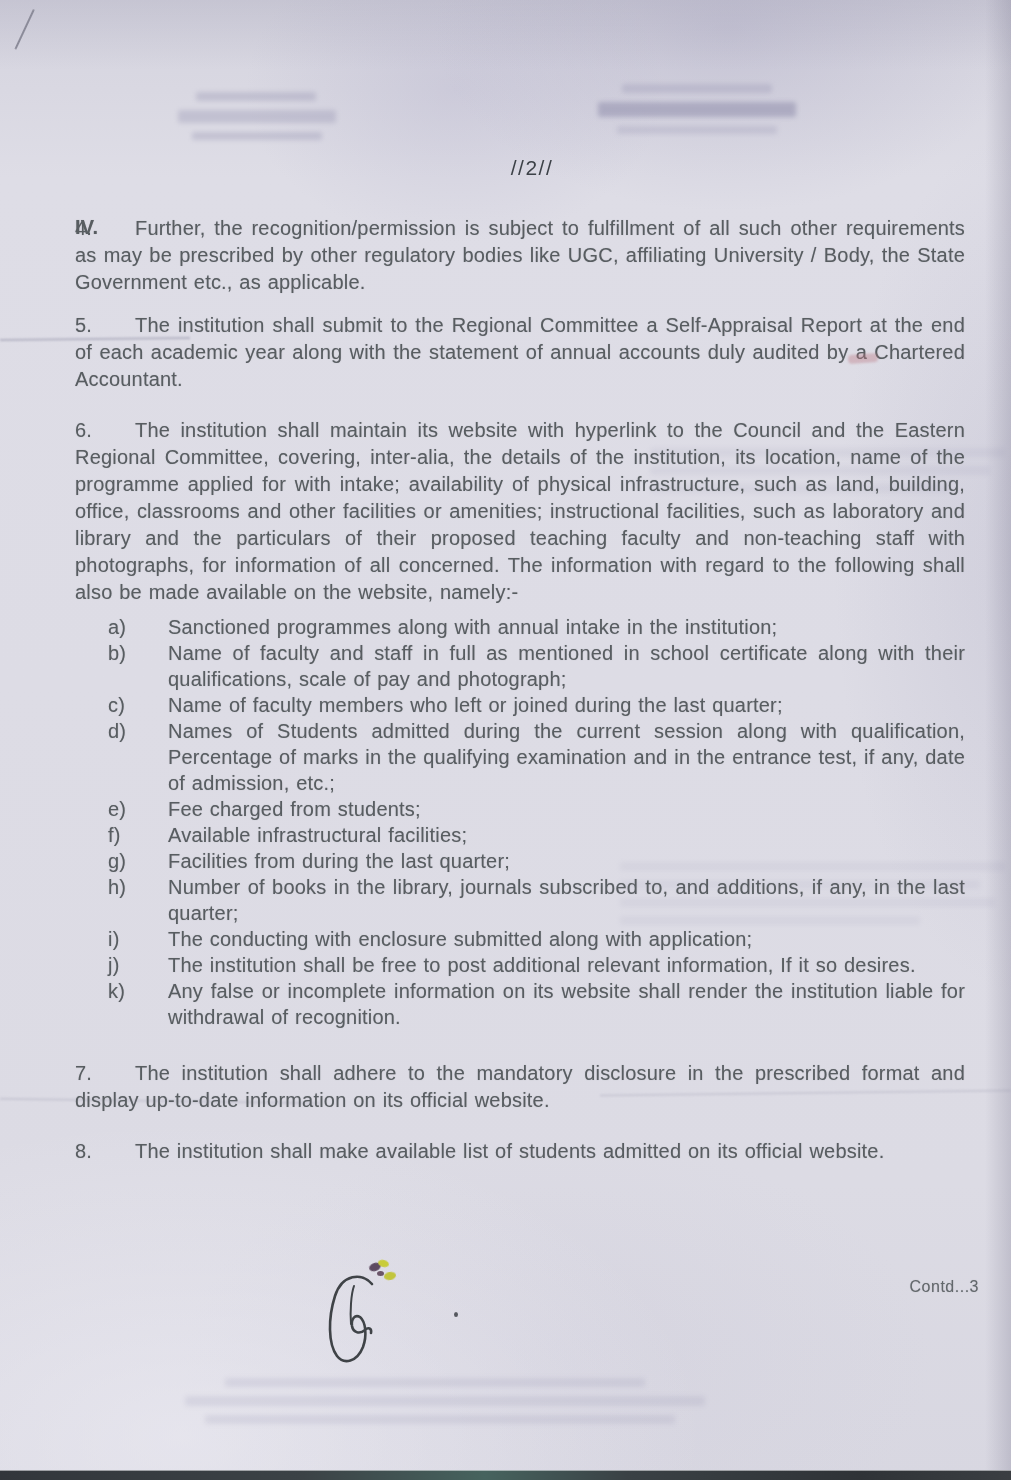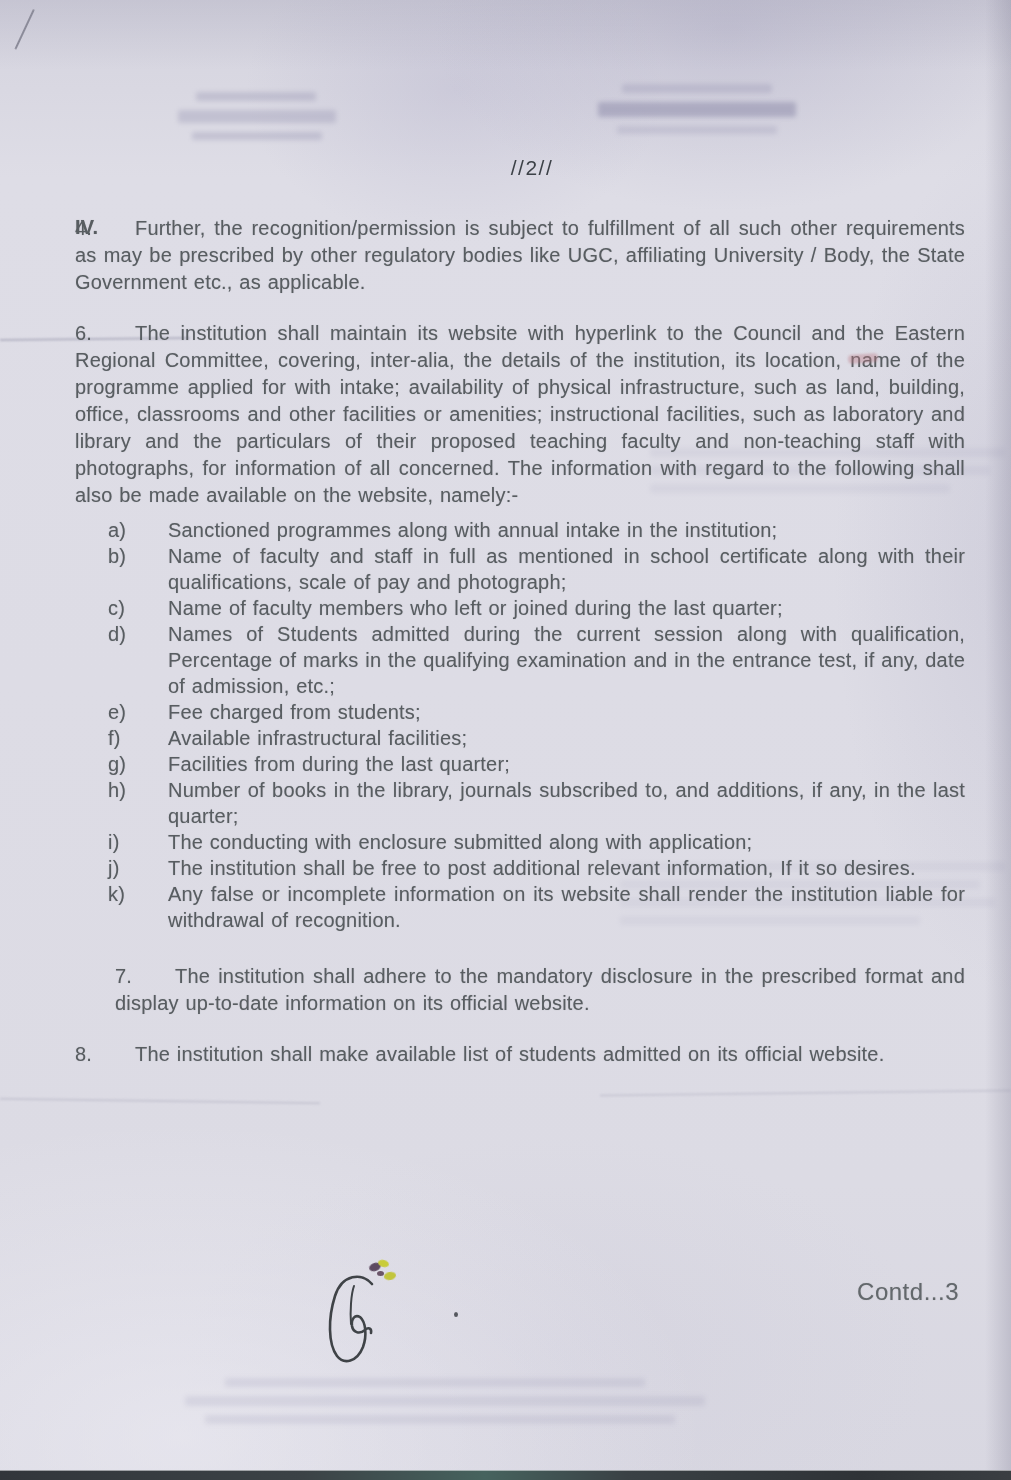--- a/index.html
+++ b/index.html
@@ -44,25 +44,25 @@
   .m-5  { margin-top:16px; }
   .m-6  { margin-top:24px; }
   .sub-list { margin-top:8px; margin-left:33px; }
   .list-item {
     display:flex;
     font-size:20px; line-height:26px;
     text-shadow:0 0 1px rgba(88,93,97,.35);
   }
   .li-label { flex:0 0 32px; }
   .li-text  { flex:1; text-align:justify;margin-left:28px; }
-  .m-7 { margin-top:30px;margin-left:40px; }
+  .m-7 { margin-top:30px; }
   .m-8 { margin-top:24px; }
   .contd {
-    position:absolute; right:52px; top:1278px;
-    font-size:24px; letter-spacing:.5px; color:#63686c;
+    position:absolute; right:32px; top:1278px;
+    font-size:16px; letter-spacing:.5px; color:#63686c;
     text-shadow:0 0 1px rgba(99,104,108,.35);
   }
   
   .shade-top { position:absolute; left:0; top:0; right:0; height:70px;
     background:linear-gradient(to bottom, rgba(142,140,164,.20), transparent); }
   .shade-right { position:absolute; top:0; bottom:0; right:0; width:26px;
     background:linear-gradient(to left, rgba(112,110,134,.25), transparent); }
   .bottom-strip {
     position:absolute; left:0; right:0; bottom:0; height:9px;
     border-top:1px solid rgba(246,245,250,.55);
@@ -134,20 +134,23 @@
     <div class="page-marker">//2//</div>
 
     <div class="para outdent m-iv">
       <span class="num">IV.</span>
     </div>
 
     <div class="para m-4">
       <span class="num">4.</span><span>Further, the recognition/permission is subject to fulfillment of all such other requirements as may be prescribed by other regulatory bodies like UGC, affiliating University / Body, the State Government etc., as applicable.</span>
     </div>
 
+    <div class="para m-5">
+      <span class="num">5.</span><span>The institution shall submit to the Regional Committee a Self-Appraisal Report at the end of each academic year along with the statement of annual accounts duly audited by a Chartered Accountant.</span>
+    </div>
 
     <div class="para m-6">
       <span class="num">6.</span><span>The institution shall maintain its website with hyperlink to the Council and the Eastern Regional Committee, covering, inter-alia, the details of the institution, its location, name of the programme applied for with intake; availability of physical infrastructure, such as land, building, office, classrooms and other facilities or amenities; instructional facilities, such as laboratory and library and the particulars of their proposed teaching faculty and non-teaching staff with photographs, for information of all concerned. The information with regard to the following shall also be made available on the website, namely:-</span>
     </div>
 
     <div class="sub-list">
       <div class="list-item">
         <span class="li-label">a)</span>
         <span class="li-text">Sanctioned programmes along with annual intake in the institution;</span>
       </div>

